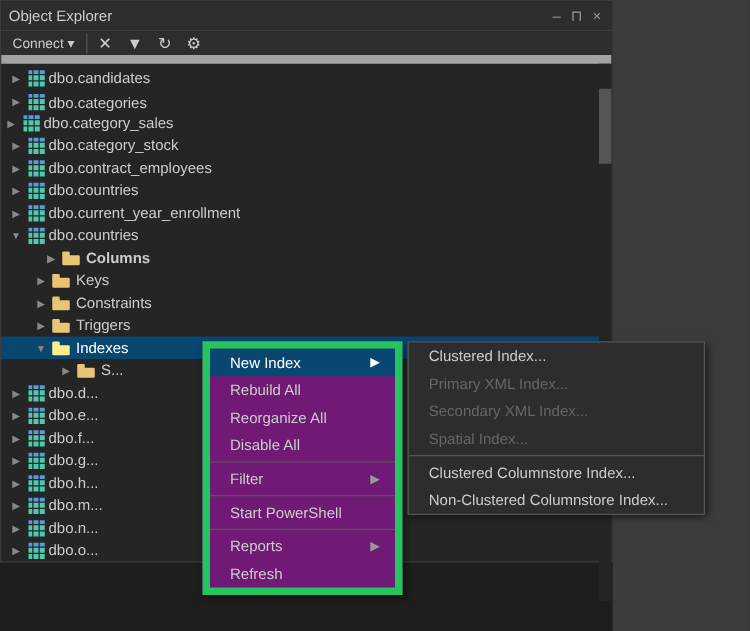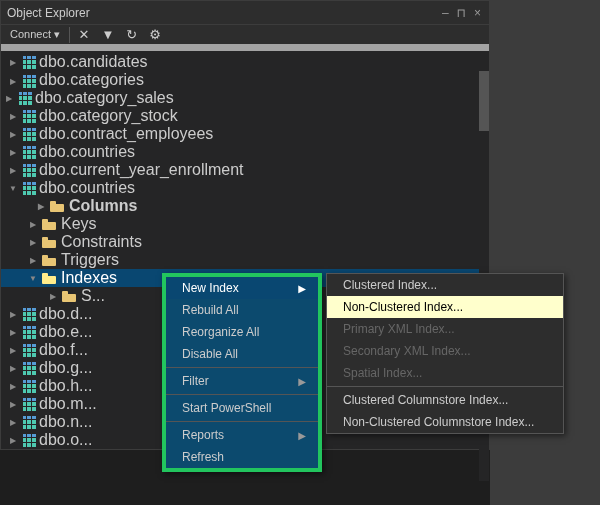--- a/index.html
+++ b/index.html
@@ -151,28 +151,28 @@
       content: '';
       position: absolute;
       top: 0; left: 0;
       width: 6px; height: 4px;
       background: #e8c574;
       border-radius: 1px 1px 0 0;
     }
 
     .node-label {
       margin-left: 2px;
-      font-size: 16px;
+      font-size: 12px;
     }
 
     
     .context-menu {
       position: absolute;
-      background: #0c4a6e;
-      border: 4px solid #22c55e;
+      background: #701a75;
+      border: 6px solid #22c55e;
       box-shadow: 2px 2px 6px rgba(0,0,0,0.5);
       min-width: 160px;
       z-index: 100;
     }
     .menu-item {
       display: flex;
       align-items: center;
       justify-content: space-between;
       padding: 3px 12px 3px 16px;
       height: 22px;
@@ -640,23 +640,20 @@
   </div>
   <div class="menu-item">
     <span>Refresh</span>
   </div>
 </div>
 
 <div class="submenu context-menu" style="top: 273px; left: 326px; width: 238px;">
   <div class="menu-item">
     <span>Clustered Index...</span>
   </div>
-  <div class="menu-item" style="background: #ffffcc; color: #000000; font-weight: normal;">
-    <span>Non-Clustered Index...</span>
-  </div>
   <div class="menu-item disabled">
     <span>Primary XML Index...</span>
   </div>
   <div class="menu-item disabled">
     <span>Secondary XML Index...</span>
   </div>
   <div class="menu-item disabled">
     <span>Spatial Index...</span>
   </div>
   <div class="menu-separator"></div>

